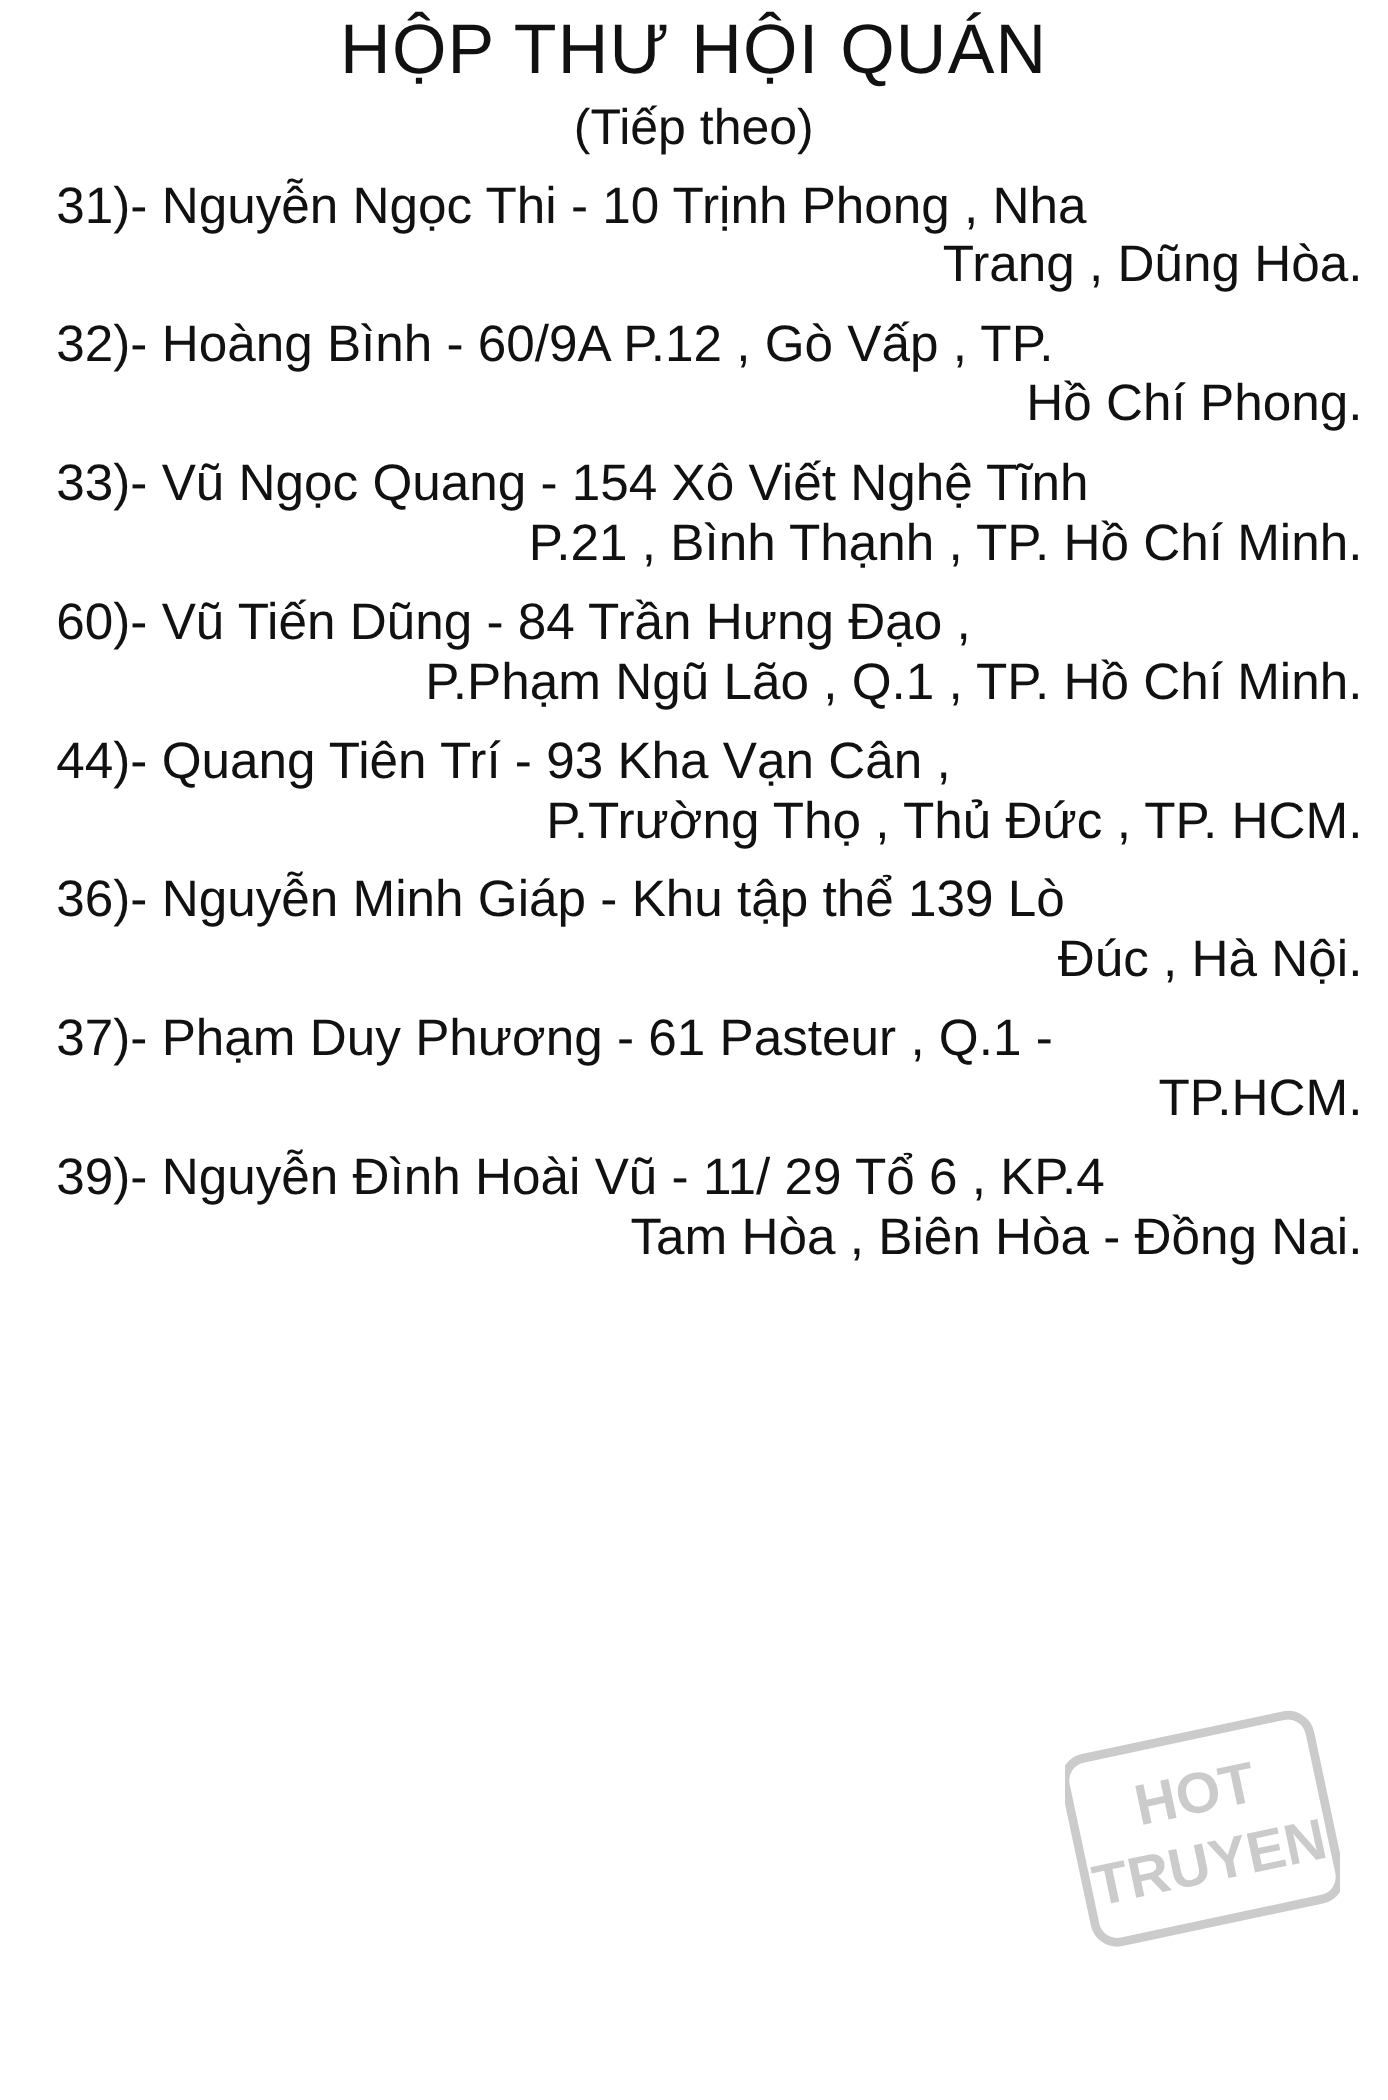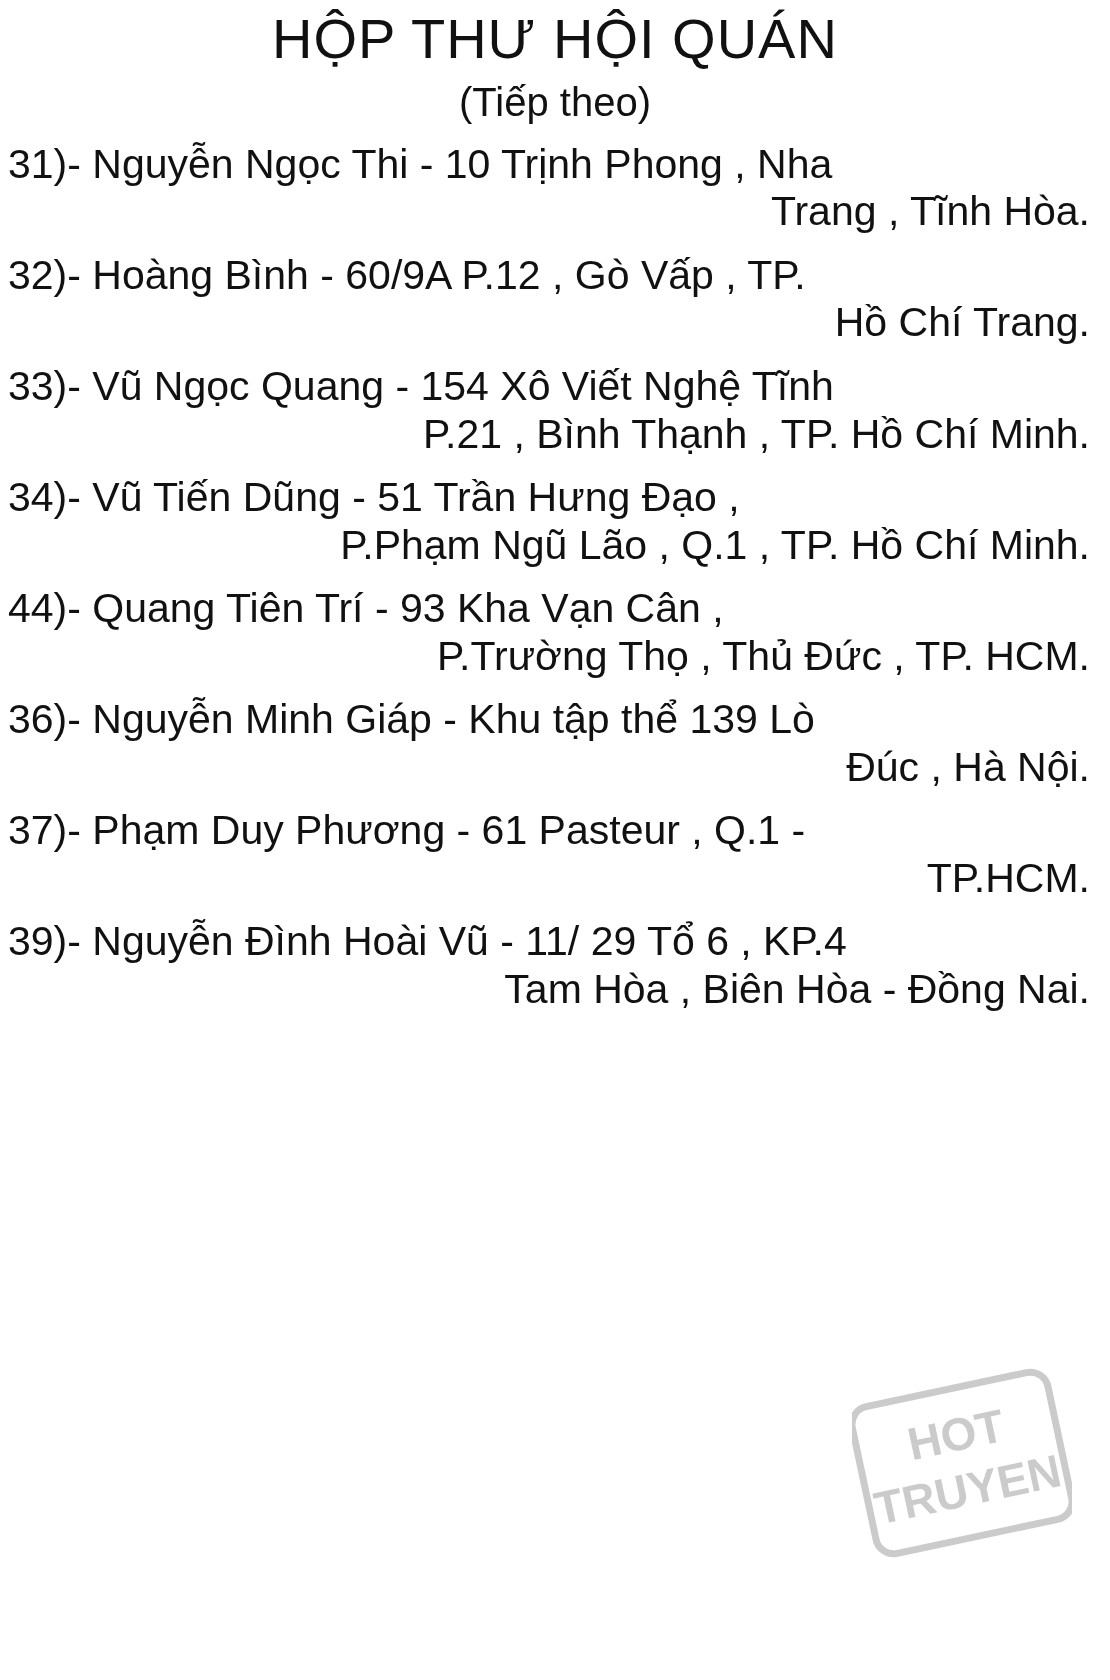--- a/index.html
+++ b/index.html
@@ -41,20 +41,21 @@
     margin: 0;
     padding: 0 14px 0 8px;
   }
   .entry {
     margin-bottom: 16px;
   }
   .entry-line {
     font-size: 41px;
     line-height: 1.16;
     white-space: nowrap;
+    margin-left: 37px;
   }
   .line-1 {
     text-align: left;
   }
   .line-2 {
     text-align: right;
     padding-right: 6px;
   }
   .watermark {
     position: absolute;
@@ -76,35 +77,35 @@
 
 <div class="page">
 
   <div class="title">HỘP THƯ HỘI QUÁN</div>
   <div class="subtitle">(Tiếp theo)</div>
 
   <div class="entries">
 
     <div class="entry">
       <div class="entry-line line-1">31)- Nguyễn Ngọc Thi  - 10 Trịnh Phong , Nha</div>
-      <div class="entry-line line-2">Trang , Tĩnh Hòa.</div>
+      <div class="entry-line line-2">Trang , Dũng Hòa.</div>
     </div>
 
     <div class="entry">
       <div class="entry-line line-1">32)- Hoàng Bình  - 60/9A P.12 , Gò Vấp , TP.</div>
-      <div class="entry-line line-2">Hồ Chí Trang.</div>
+      <div class="entry-line line-2">Hồ Chí Phong.</div>
     </div>
 
     <div class="entry">
       <div class="entry-line line-1">33)- Vũ Ngọc Quang  - 154 Xô Viết Nghệ Tĩnh</div>
       <div class="entry-line line-2">P.21 , Bình Thạnh , TP. Hồ Chí Minh.</div>
     </div>
 
     <div class="entry">
-      <div class="entry-line line-1">34)- Vũ Tiến Dũng  - 51 Trần Hưng Đạo ,</div>
+      <div class="entry-line line-1">60)- Vũ Tiến Dũng  - 84 Trần Hưng Đạo ,</div>
       <div class="entry-line line-2">P.Phạm Ngũ Lão  , Q.1 , TP. Hồ Chí Minh.</div>
     </div>
 
     <div class="entry">
       <div class="entry-line line-1">44)- Quang Tiên Trí  - 93 Kha Vạn Cân ,</div>
       <div class="entry-line line-2">P.Trường Thọ , Thủ Đức , TP. HCM.</div>
     </div>
 
     <div class="entry">
       <div class="entry-line line-1">36)- Nguyễn Minh Giáp  - Khu tập thể 139  Lò</div>

